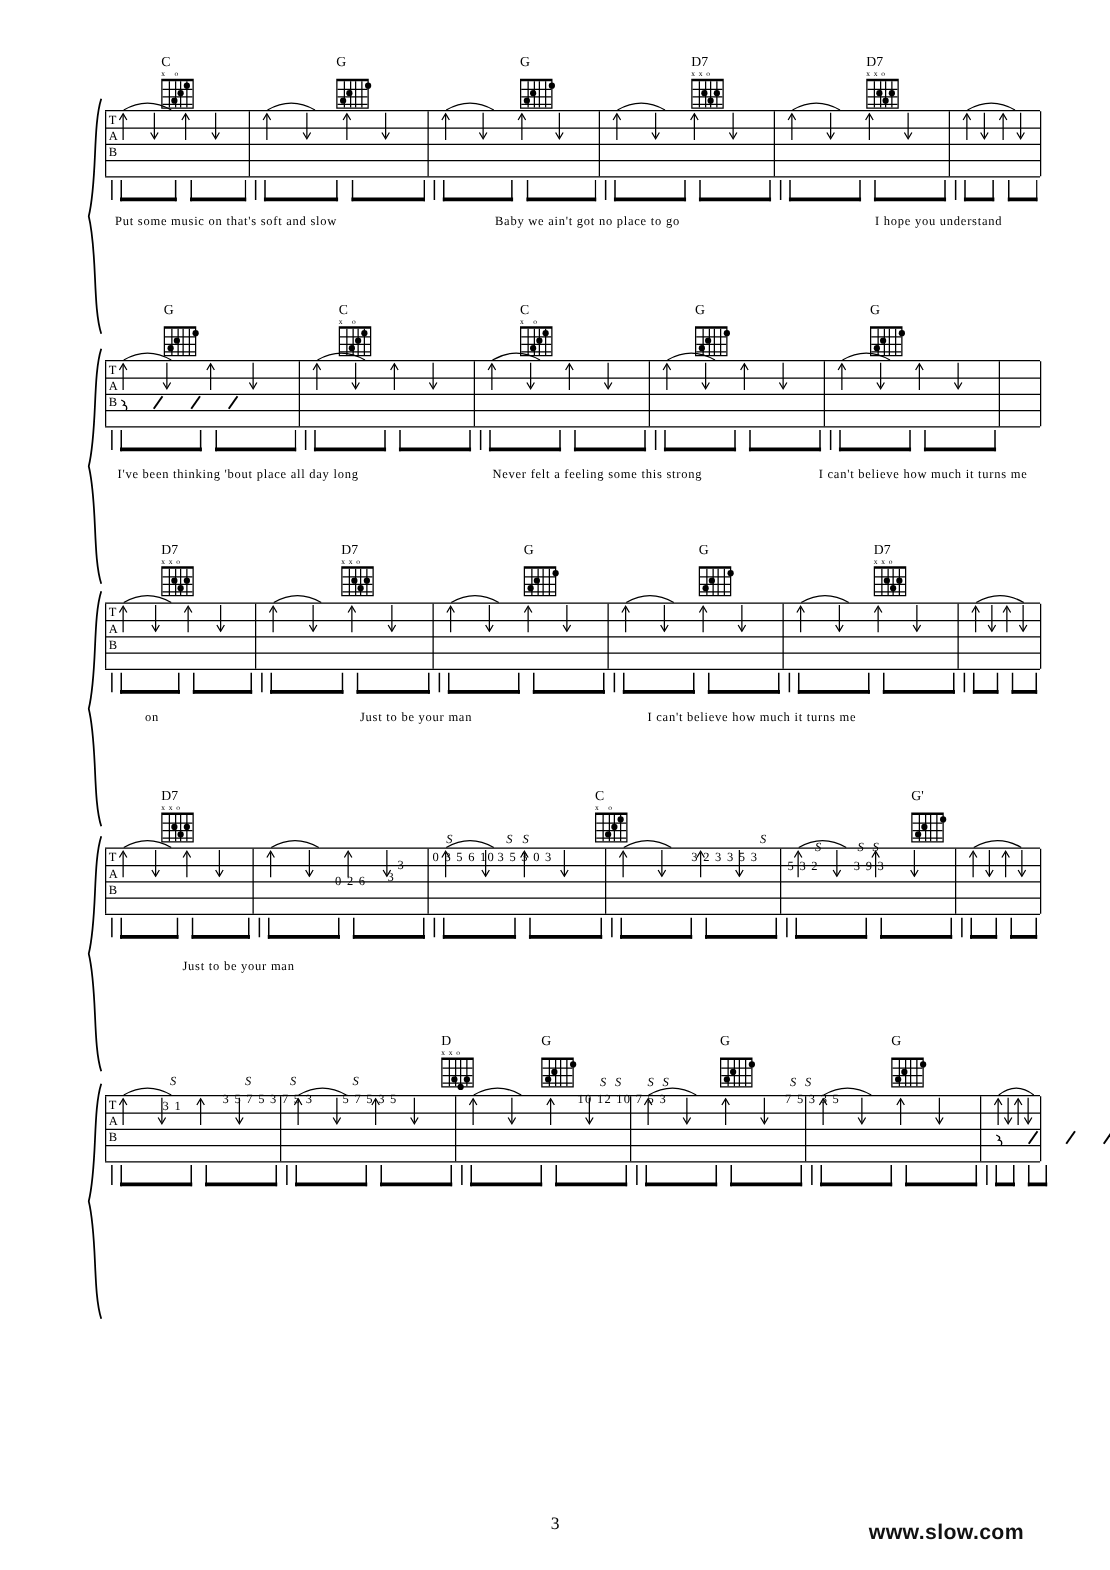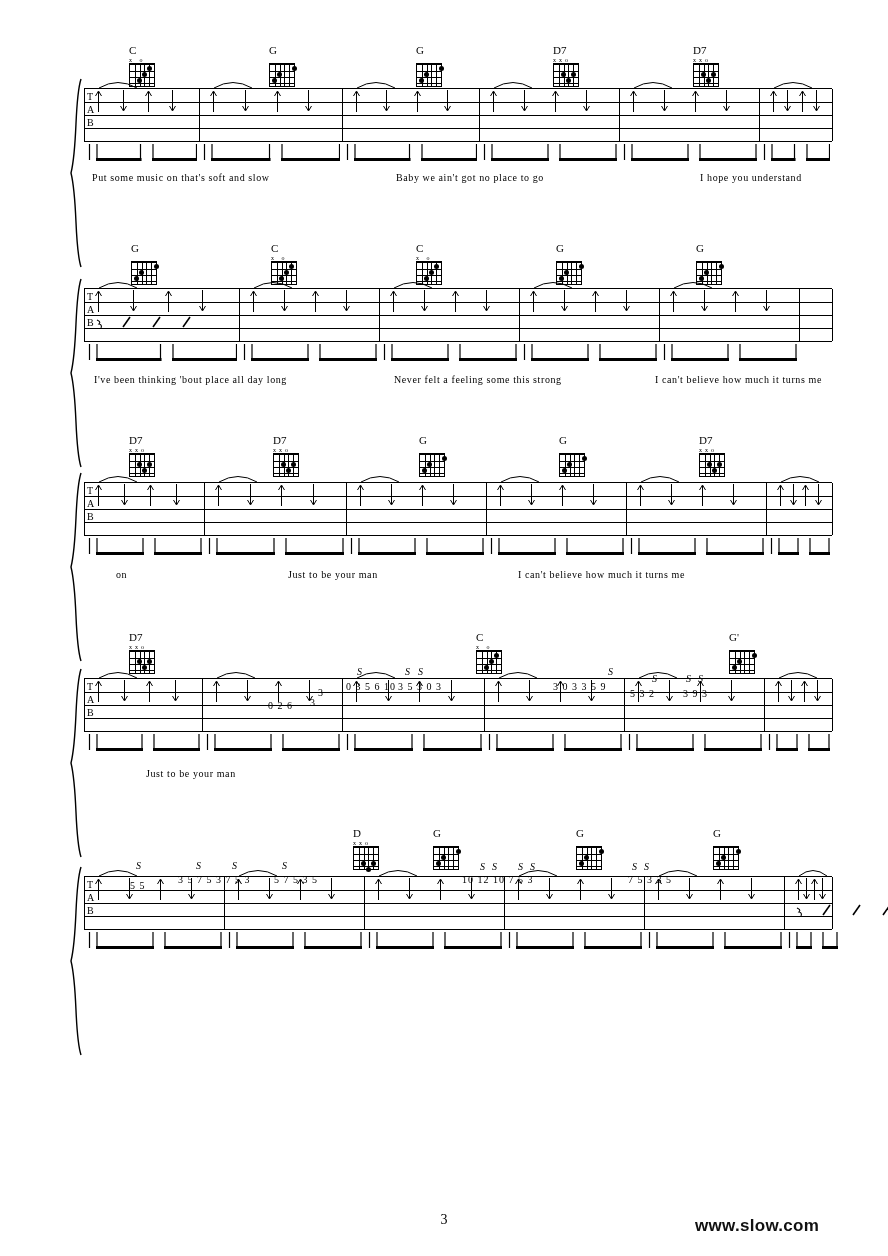--- a/index.html
+++ b/index.html
@@ -1703,21 +1703,21 @@
         <div class="rhy" style="left: 768px; top: 102px;">
           <svg width="3" height="16" viewBox="0 0 3 16">
             <line x1="1.5" y1="0" x2="1.5" y2="16" stroke="#000" stroke-width="1.2"></line>
           </svg>
         </div>
         <div class="tabnum" style="left: 318px; top: 55px;">3</div>
         <div class="tabnum" style="left: 346px; top: 49px;">0  3  5 6 10</div>
         <div class="tabnum" style="left: 398px; top: 49px;">3 5 3  0 3</div>
         <div class="tabnum" style="left: 268px; top: 68px;">0 2 6</div>
         <div class="tabnum" style="left: 310px; top: 65px;">3</div>
-        <div class="tabnum" style="left: 553px; top: 49px;">3  0 3  3 5 9</div>
+        <div class="tabnum" style="left: 553px; top: 49px;">3  2 3  3 5 3</div>
         <div class="tabnum" style="left: 630px; top: 56px;">5 3 2</div>
         <div class="tabnum" style="left: 683px; top: 56px;">3 9 3</div>
         <div class="slidemark" style="left: 357px; top: 34px;">S</div>
         <div class="slidemark" style="left: 405px; top: 34px;">S</div>
         <div class="slidemark" style="left: 418px; top: 34px;">S</div>
         <div class="slidemark" style="left: 608px; top: 34px;">S</div>
         <div class="slidemark" style="left: 652px; top: 41px;">S</div>
         <div class="slidemark" style="left: 686px; top: 41px;">S</div>
         <div class="slidemark" style="left: 698px; top: 41px;">S</div>
         <div class="lyric" style="left: 146px; top: 136px;">Just to be your man</div>
@@ -2110,21 +2110,21 @@
         <div class="rhy" style="left: 852px; top: 76px;">
           <svg width="9" height="12" viewBox="0 0 9 12">
             <line x1="1" y1="11" x2="8" y2="1" stroke="#000" stroke-width="1.6"></line>
           </svg>
         </div>
         <div class="rhy" style="left: 882px; top: 76px;">
           <svg width="9" height="12" viewBox="0 0 9 12">
             <line x1="1" y1="11" x2="8" y2="1" stroke="#000" stroke-width="1.6"></line>
           </svg>
         </div>
-        <div class="tabnum" style="left: 130px; top: 52px;">5  5</div>
+        <div class="tabnum" style="left: 130px; top: 52px;">3  1</div>
         <div class="tabnum" style="left: 178px; top: 46px;">3  5   7 5 3   7 5 3</div>
         <div class="tabnum" style="left: 274px; top: 46px;">5 7 5  3 5</div>
         <div class="tabnum" style="left: 462px; top: 46px;">10 12 10  7 5  3</div>
         <div class="tabnum" style="left: 628px; top: 46px;">7 5 3  3   5</div>
         <div class="slidemark" style="left: 136px; top: 32px;">S</div>
         <div class="slidemark" style="left: 196px; top: 32px;">S</div>
         <div class="slidemark" style="left: 232px; top: 32px;">S</div>
         <div class="slidemark" style="left: 282px; top: 32px;">S</div>
         <div class="slidemark" style="left: 480px; top: 33px;">S</div>
         <div class="slidemark" style="left: 492px; top: 33px;">S</div>

